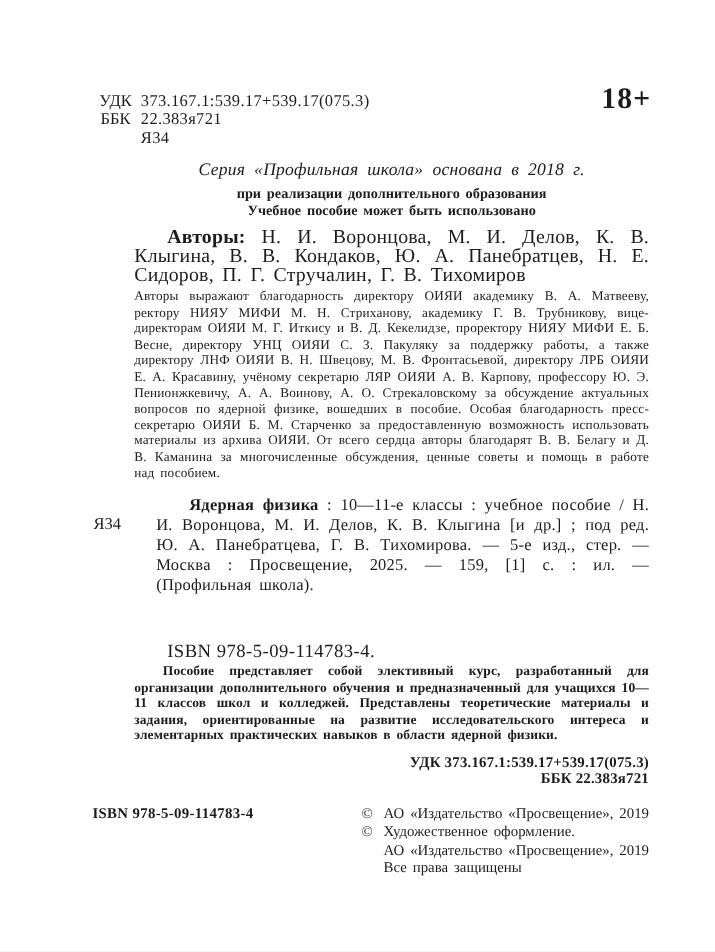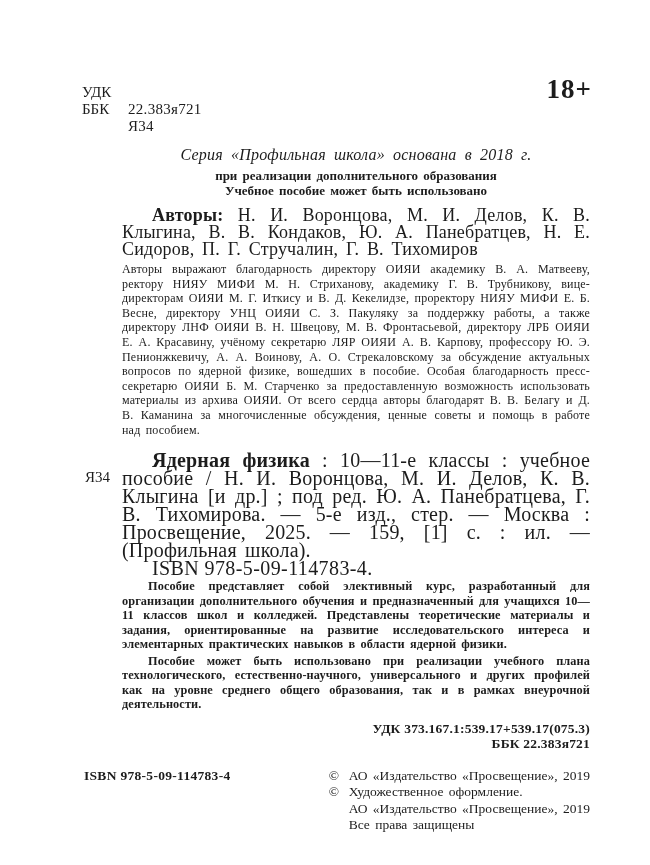--- a/index.html
+++ b/index.html
@@ -16,21 +16,21 @@
   }
   .content {
     position: absolute;
     left: 122px;
     right: 60px;
     top: 84px;
   }
   .bold { font-weight: bold; }
 
   
-  .top-codes { margin-left: -40px; font-size: 15px; line-height: 17px; }
+  .top-codes { margin-left: -40px; font-size: 15px; line-height: 17px; text-align: center; }
   .code-row { display: flex; }
   .code-label { width: 46px; flex: 0 0 46px; }
   .code-value { letter-spacing: 0.3px; }
 
   
   .age-badge {
     position: absolute;
     top: 74px;
     right: 58px;
     font-size: 27px;
@@ -82,32 +82,34 @@
 
   
   .biblio-wrap { position: relative; margin-top: 14px; }
   .biblio-sign {
     position: absolute;
     left: -37px;
     top: 18px;
     font-size: 15px;
   }
   .biblio-text {
-    font-size: 20px;
+    font-size: 15px;
     line-height: 18px;
     text-align: justify;
     text-indent: 30px;
     word-spacing: 3px;
     letter-spacing: 0.2px;
+    margin-left: 20px;
   }
   .biblio-isbn {
-    font-size: 20px;
+    font-size: 17px;
     line-height: 18px;
     text-indent: 30px;
     letter-spacing: 0.4px;
+    margin-top: 42px;
   }
 
   
   .annotation {
     margin-top: 2px;
     font-size: 12.3px;
     line-height: 14.5px;
     font-weight: bold;
     text-align: justify;
     text-indent: 26px;
@@ -153,20 +155,21 @@
 
 <div class="page">
 
   <div class="age-badge">18+</div>
 
   <div class="content">
 
     <div class="top-codes">
       <div class="code-row">
         <span class="code-label">УДК</span>
+        <span class="code-value">373.167.1:539.17+539.17(075.3)</span>
       </div>
       <div class="code-row">
         <span class="code-label">ББК</span>
         <span class="code-value">22.383я721</span>
       </div>
       <div class="code-row">
         <span class="code-label"></span>
         <span class="code-value">Я34</span>
       </div>
     </div>
@@ -182,21 +185,20 @@
 
     <p class="ack-para">Авторы выражают благодарность директору ОИЯИ академику В. А. Матвееву, ректору НИЯУ МИФИ М. Н. Стриханову, академику Г. В. Трубникову, вице-директорам ОИЯИ М. Г. Иткису и В. Д. Кекелидзе, проректору НИЯУ МИФИ Е. Б. Весне, директору УНЦ ОИЯИ С. З. Пакуляку за поддержку работы, а также директору ЛНФ ОИЯИ В. Н. Швецову, М. В. Фронтасьевой, директору ЛРБ ОИЯИ Е. А. Красавину, учёному секретарю ЛЯР ОИЯИ А. В. Карпову, профессору Ю. Э. Пенионжкевичу, А. А. Воинову, А. О. Стрекаловскому за обсуждение актуальных вопросов по ядерной физике, вошедших в пособие. Особая благодарность пресс-секретарю ОИЯИ Б. М. Старченко за предоставленную возможность использовать материалы из архива ОИЯИ. От всего сердца авторы благодарят В. В. Белагу и Д. В. Каманина за многочисленные обсуждения, ценные советы и помощь в работе над пособием.</p>
 
     <div class="biblio-wrap">
       <span class="biblio-sign">Я34</span>
       <p class="biblio-text"><span class="bold">Ядерная физика</span><span> : 10—11-е классы : учебное пособие / Н. И. Воронцова, М. И. Делов, К. В. Клыгина [и др.] ; под ред. Ю. А. Панебратцева, Г. В. Тихомирова. — 5-е изд., стер. — Москва : Просвещение, 2025. — 159, [1] с. : ил. — (Профильная школа).</span></p>
       <p class="biblio-isbn">ISBN 978-5-09-114783-4.</p>
     </div>
 
     <p class="annotation">Пособие представляет собой элективный курс, разработанный для организации дополнительного обучения и предназначенный для учащихся 10—11 классов школ и колледжей. Представлены теоретические материалы и задания, ориентированные на развитие исследовательского интереса и элементарных практических навыков в области ядерной физики.</p>
-    <p class="annotation">Пособие может быть использовано при реализации учебного плана технологического, естественно-научного, универсального и других профилей как на уровне среднего общего образования, так и в рамках внеурочной деятельности.</p>
 
     <div class="bottom-codes">
       <div>УДК 373.167.1:539.17+539.17(075.3)</div>
       <div>ББК 22.383я721</div>
     </div>
 
     <div class="footer-row">
       <div class="footer-isbn">ISBN 978-5-09-114783-4</div>
       <div class="copyright-block">
         <div class="copyright-row">

